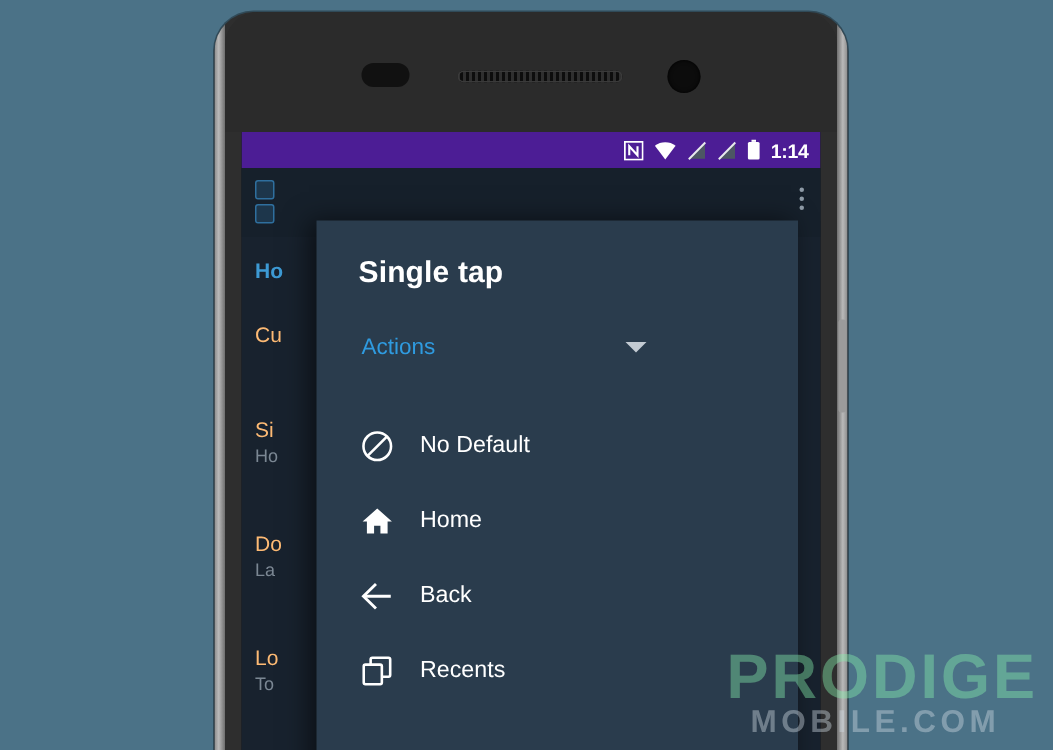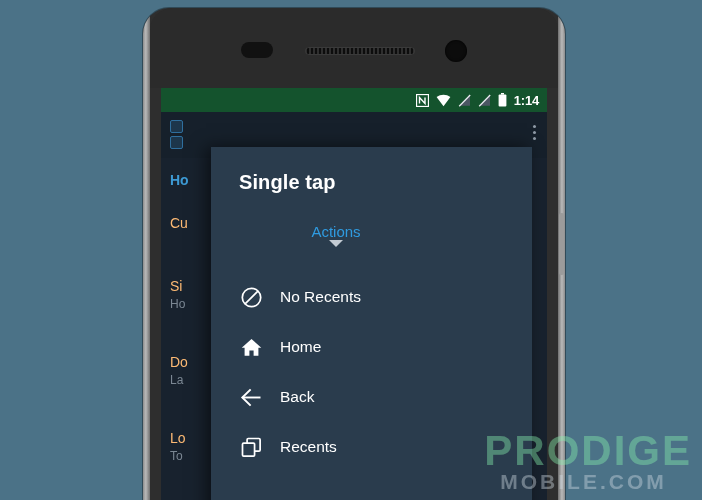--- a/index.html
+++ b/index.html
@@ -54,21 +54,21 @@
 
   
   #screen {
     position:absolute; left:18px; top:80px; right:18px; bottom:0;
     background:#10161f; overflow:hidden;
   }
 
   
   #statusbar {
     position:absolute; left:0; right:0; top:0; height:24px;
-    background:#14532d;
+    background:#4c1d95;
     display:flex; align-items:center; justify-content:flex-end;
     gap:7px; padding-right:8px;
     color:#fff;
   }
   .sb-ico { display:block; }
   #clock { font-size:13px; font-weight:700; letter-spacing:-.2px; color:#fff; }
 
   
   #app-bg {
     position:absolute; left:0; right:0; top:24px; bottom:0;
@@ -108,21 +108,20 @@
     box-shadow:-5px 0 16px rgba(0,0,0,.55);
   }
   #dialog-title {
     position:absolute; left:28px; top:24px;
     font-size:20px; font-weight:700; color:#ffffff; letter-spacing:.1px;
   }
   #spinner {
     position:absolute; left:30px; top:76px; width:190px;
     display:flex; align-items:center; justify-content:space-between;
     cursor:pointer;
-    flex-direction:column;
   }
   #spinner-label { font-size:15px; color:#2f9be0; }
   #spinner-caret {
     width:0; height:0;
     border-left:7px solid transparent; border-right:7px solid transparent;
     border-top:7px solid #c3cbd3;
   }
   #menu-list { position:absolute; left:0; right:0; top:125px; }
   .menu-item {
     display:flex; align-items:center; gap:17px;
@@ -234,21 +233,21 @@
 
         <div id="menu-list">
 
           <div class="menu-item">
             <span class="menu-icon">
               <svg width="23" height="23" viewBox="0 0 24 24">
                 <circle cx="12" cy="12" r="9.6" fill="none" stroke="#fff" stroke-width="1.8"></circle>
                 <line x1="5.3" y1="18.7" x2="18.7" y2="5.3" stroke="#fff" stroke-width="1.8"></line>
               </svg>
             </span>
-            <span class="menu-label">No Recents</span>
+            <span class="menu-label">No Default</span>
           </div>
 
 
           <div class="menu-item">
             <span class="menu-icon">
               <svg width="23" height="23" viewBox="0 0 24 24">
                 <path d="M12 3.2 1.8 12.2h3.0V20.6h5.0v-5.4h4.4v5.4h5.0V12.2h3.0Z" fill="#fff"></path>
               </svg>
             </span>
             <span class="menu-label">Home</span>

